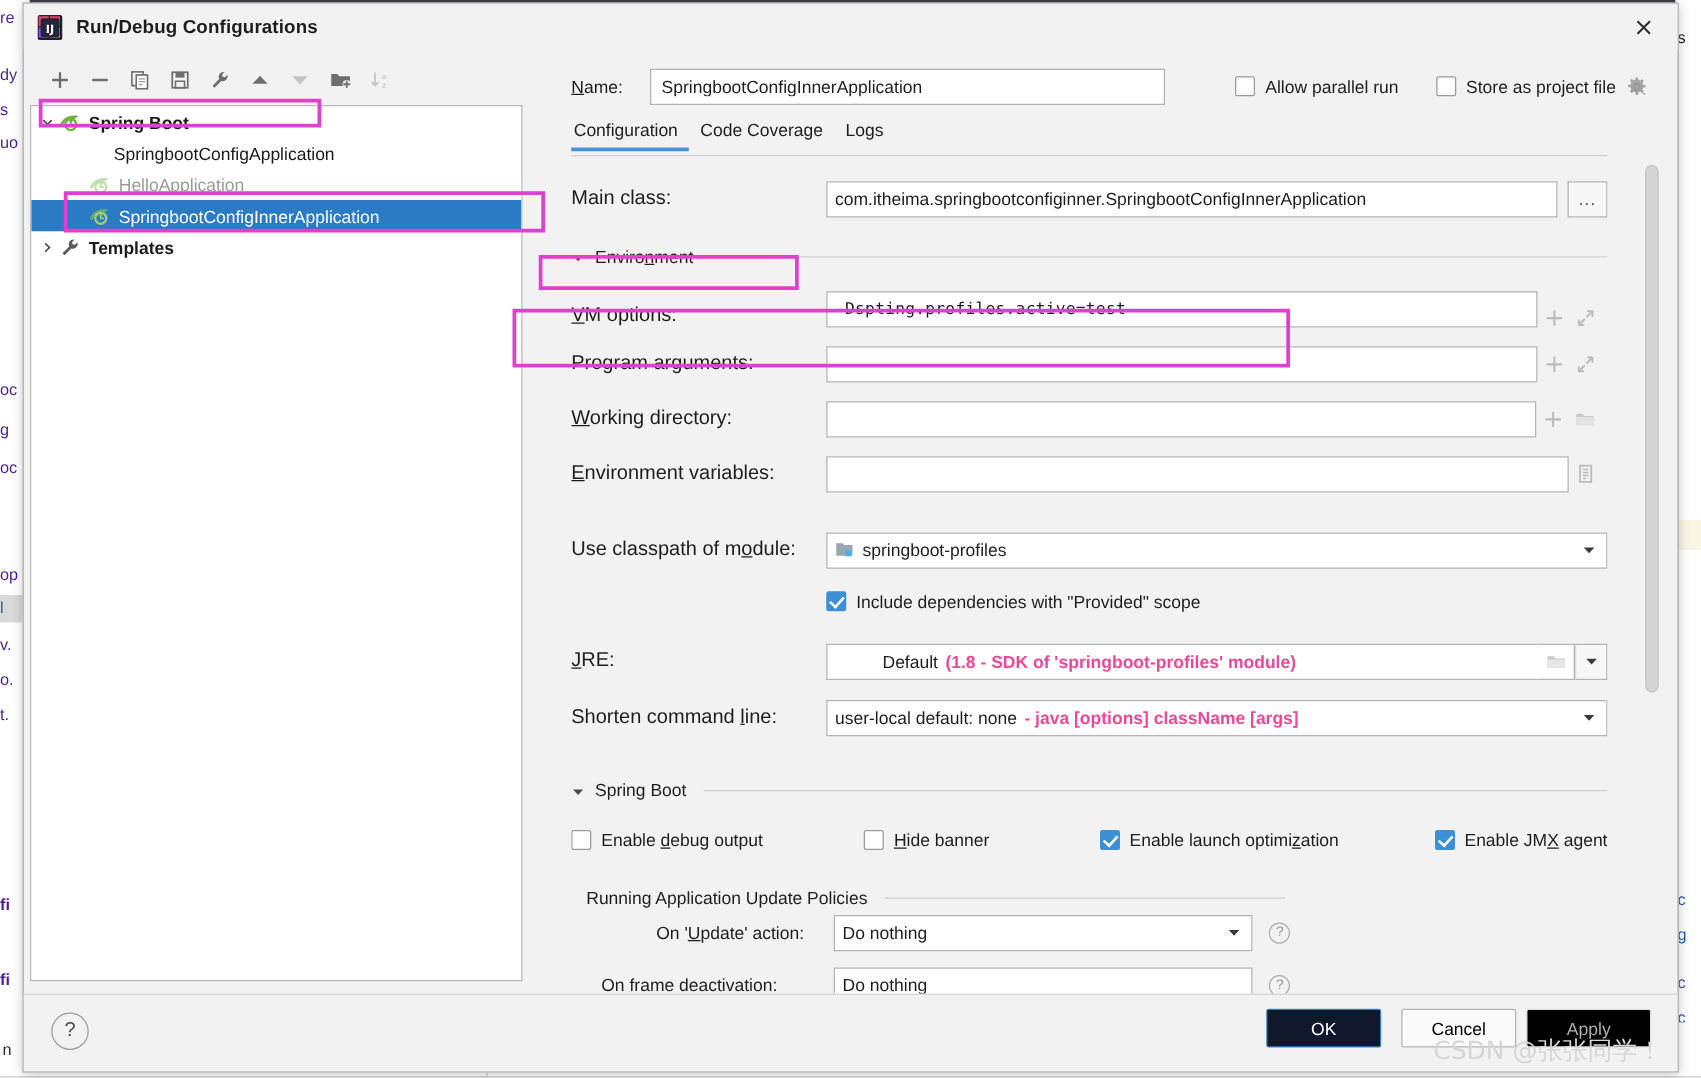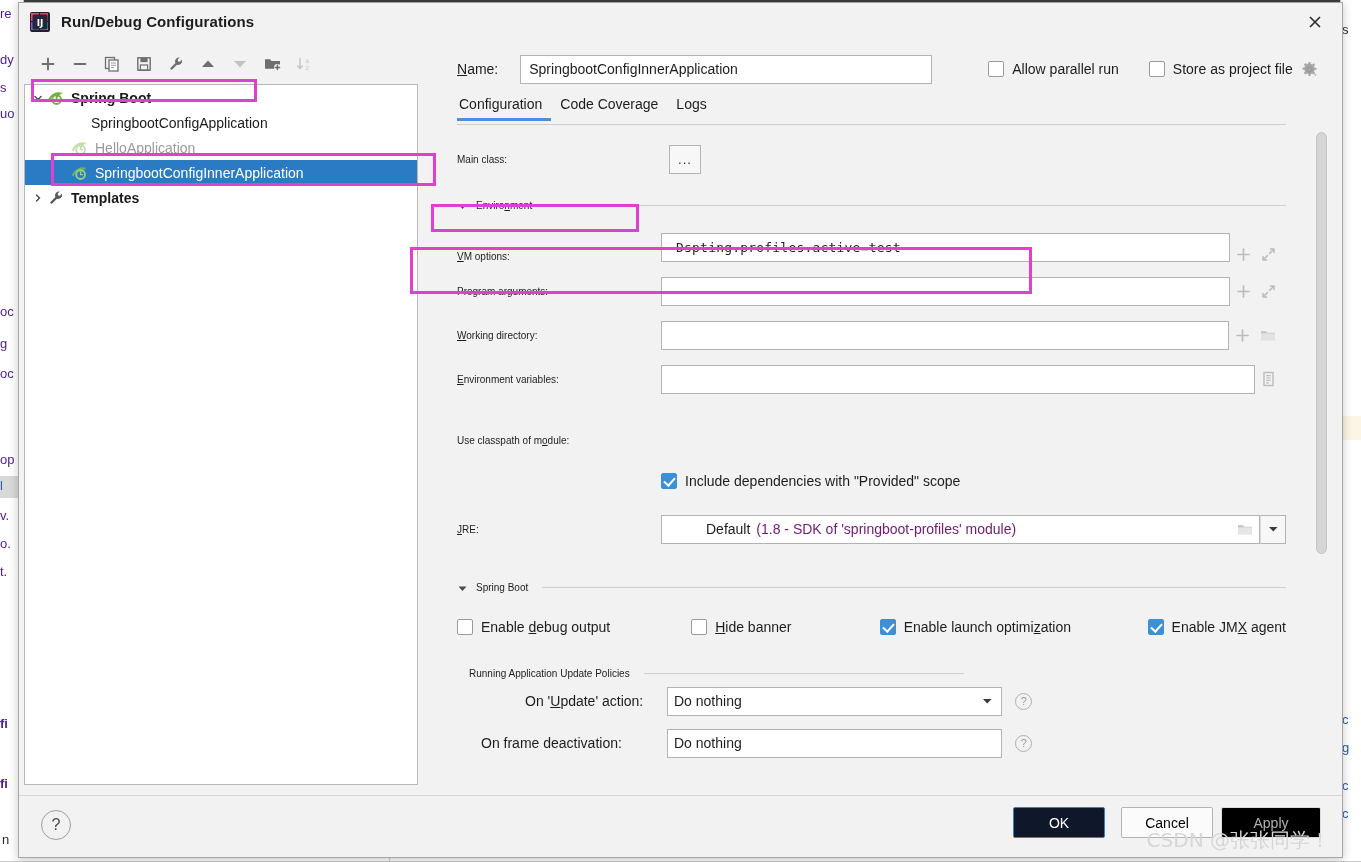--- a/index.html
+++ b/index.html
@@ -170,21 +170,21 @@
   
   #form-scroll {
     position:absolute; left: 36px; top: 85px; right: 56px; bottom: 0;
     overflow: hidden;
   }
   #form-inner { position:relative; width: 100%; }
 
   .row {
     position: relative; display:flex; align-items:center; min-height: 30px;
   }
-  .row .lbl.field { width: 204px; flex:none; font-size: 10px; }
+  .row .lbl.field { width: 204px; flex:none; font-size: 16px; }
   .txtfield {
     height: 29px; background:#ffffff; border:1px solid #b3b3b3;
     display:flex; align-items:center; padding: 0 6px;
     font-size: 14px; color:#1d1d1d; flex: 1 1 auto; min-width: 0;
   }
   .txtfield.mono {
     font-family: "DejaVu Sans Mono", monospace; font-size: 13px; letter-spacing: .2px;
   }
   .btn-dots {
     width: 32px; height: 29px; margin-left: 8px; flex:none;
@@ -195,33 +195,33 @@
   .field-adorn {
     display:flex; align-items:center; gap:10px;
     padding: 0 10px 0 6px; flex:none;
   }
   .field-adorn .ic { cursor: pointer; display:flex; }
 
   .section-head {
     display:flex; align-items:center; gap: 8px; height: 26px;
   }
   .section-head .tri { width: 11px; height: 11px; flex:none; }
-  .section-head .sh-label { font-size: 10px; color:#1d1d1d; white-space:nowrap; }
+  .section-head .sh-label { font-size: 14px; color:#1d1d1d; white-space:nowrap; }
   .section-head .rule { flex:1 1 auto; height:1px; background:#cfcfcf; margin-left:6px; }
 
   .combo {
     height: 29px; background:#ffffff; border:1px solid #b3b3b3;
     display:flex; align-items:center; padding: 0 6px;
     font-size: 14px; color:#1d1d1d; flex: 1 1 auto; min-width:0;
     position: relative; cursor: pointer;
   }
   .combo .arrow-cell {
     position:absolute; right: 8px; top:0; bottom:0; display:flex; align-items:center;
   }
-  .combo .sub { color: #701a75; }
+  .combo .sub { color: #ec4899; font-weight: bold; }
   .combo .mod-icon { width:15px; height:14px; margin-right:7px; flex:none; position:relative; }
   .combo.split-right { border-right: none; padding-left: 44px; }
   .jre-folder {
     width: 30px; height:29px; border:1px solid #b3b3b3; border-left:none;
     background:#ffffff; display:flex; align-items:center; justify-content:center; flex:none;
   }
   .jre-arrow {
     width: 26px; height:29px; border:1px solid #b3b3b3; border-left:1px solid #dcdcdc;
     background:#f7f7f7; display:flex; align-items:center; justify-content:center; flex:none; cursor:pointer;
   }
@@ -499,20 +499,21 @@
         <div class="tab">Code Coverage</div>
         <div class="tab">Logs</div>
       </div>
       <div id="tab-underline"></div>
 
       <div id="form-scroll">
         <div id="form-inner">
 
           <div class="row" style="margin-top:19px;">
             <span class="lbl field">Main class:</span>
+            <span class="txtfield">com.itheima.springbootconfiginner.SpringbootConfigInnerApplication</span>
             <span class="btn-dots">...</span>
           </div>
 
           <div class="section-head" style="margin-top:18px;">
             <span class="tri">
               <svg width="11" height="11" viewBox="0 0 11 11">
                   <path d="M1.5 3.5 L9.5 3.5 L5.5 8 Z" fill="#4a4a4a"></path>
                 </svg>
             </span>
             <span class="sh-label">Enviro<span class="mn">n</span>ment</span>
@@ -581,20 +582,34 @@
                 <svg width="15" height="16" viewBox="0 0 15 16">
                   <rect x="3" y="1.5" width="9" height="13" fill="none" stroke="#bcbcbc" stroke-width="1.4"></rect>
                   <path d="M5.3 4.6h4.4M5.3 7h4.4M5.3 9.4h4.4M5.3 11.8h2.6" stroke="#bcbcbc" stroke-width="1.2"></path>
                 </svg>
               </span>
             </span>
           </div>
 
           <div class="row" style="margin-top:31px;">
             <span class="lbl field">Use classpath of m<span class="mn">o</span>dule:</span>
+            <span class="combo">
+              <span class="mod-icon">
+                <svg width="15" height="14" viewBox="0 0 15 14">
+                  <path d="M1 1.5h5.2l1.1 1.5H14v8.5H1z" fill="#9aa7b3"></path>
+                  <rect x="8" y="7" width="5" height="5" fill="#43b4e4"></rect>
+                </svg>
+              </span>
+              <span>springboot-profiles</span>
+              <span class="arrow-cell">
+                <svg width="11" height="8" viewBox="0 0 11 8">
+                    <path d="M1 2 L9.5 2 L5.25 6.6 Z" fill="#3a3a3a"></path>
+                  </svg>
+              </span>
+            </span>
           </div>
 
           <div class="row" style="margin-top:11px;">
             <span class="lbl field"></span>
             <span class="cb-wrap">
               <span class="cbox on"></span>
               <span class="lbl">Include dependencies with "Provided" scope</span>
             </span>
           </div>
 
@@ -610,20 +625,32 @@
                 <path d="M1 5.5h14v6.7H1z" fill="#e6e6e6"></path>
               </svg>
             </span>
             <span class="jre-arrow">
               <svg width="11" height="8" viewBox="0 0 11 8">
                   <path d="M1 2 L9.5 2 L5.25 6.6 Z" fill="#3a3a3a"></path>
                 </svg>
             </span>
           </div>
 
+          <div class="row" style="margin-top:15px;">
+            <span class="lbl field">Shorten command <span class="mn">l</span>ine:</span>
+            <span class="combo">
+              <span>user-local default: none</span>
+              <span class="sub" style="margin-left:6px;">- java [options] className [args]</span>
+              <span class="arrow-cell">
+                <svg width="11" height="8" viewBox="0 0 11 8">
+                    <path d="M1 2 L9.5 2 L5.25 6.6 Z" fill="#3a3a3a"></path>
+                  </svg>
+              </span>
+            </span>
+          </div>
 
           <div class="section-head" style="margin-top:30px;">
             <span class="tri">
               <svg width="11" height="11" viewBox="0 0 11 11">
                   <path d="M1.5 3.5 L9.5 3.5 L5.5 8 Z" fill="#4a4a4a"></path>
                 </svg>
             </span>
             <span class="sh-label">Spring Boot</span>
             <span class="rule"></span>
           </div>

